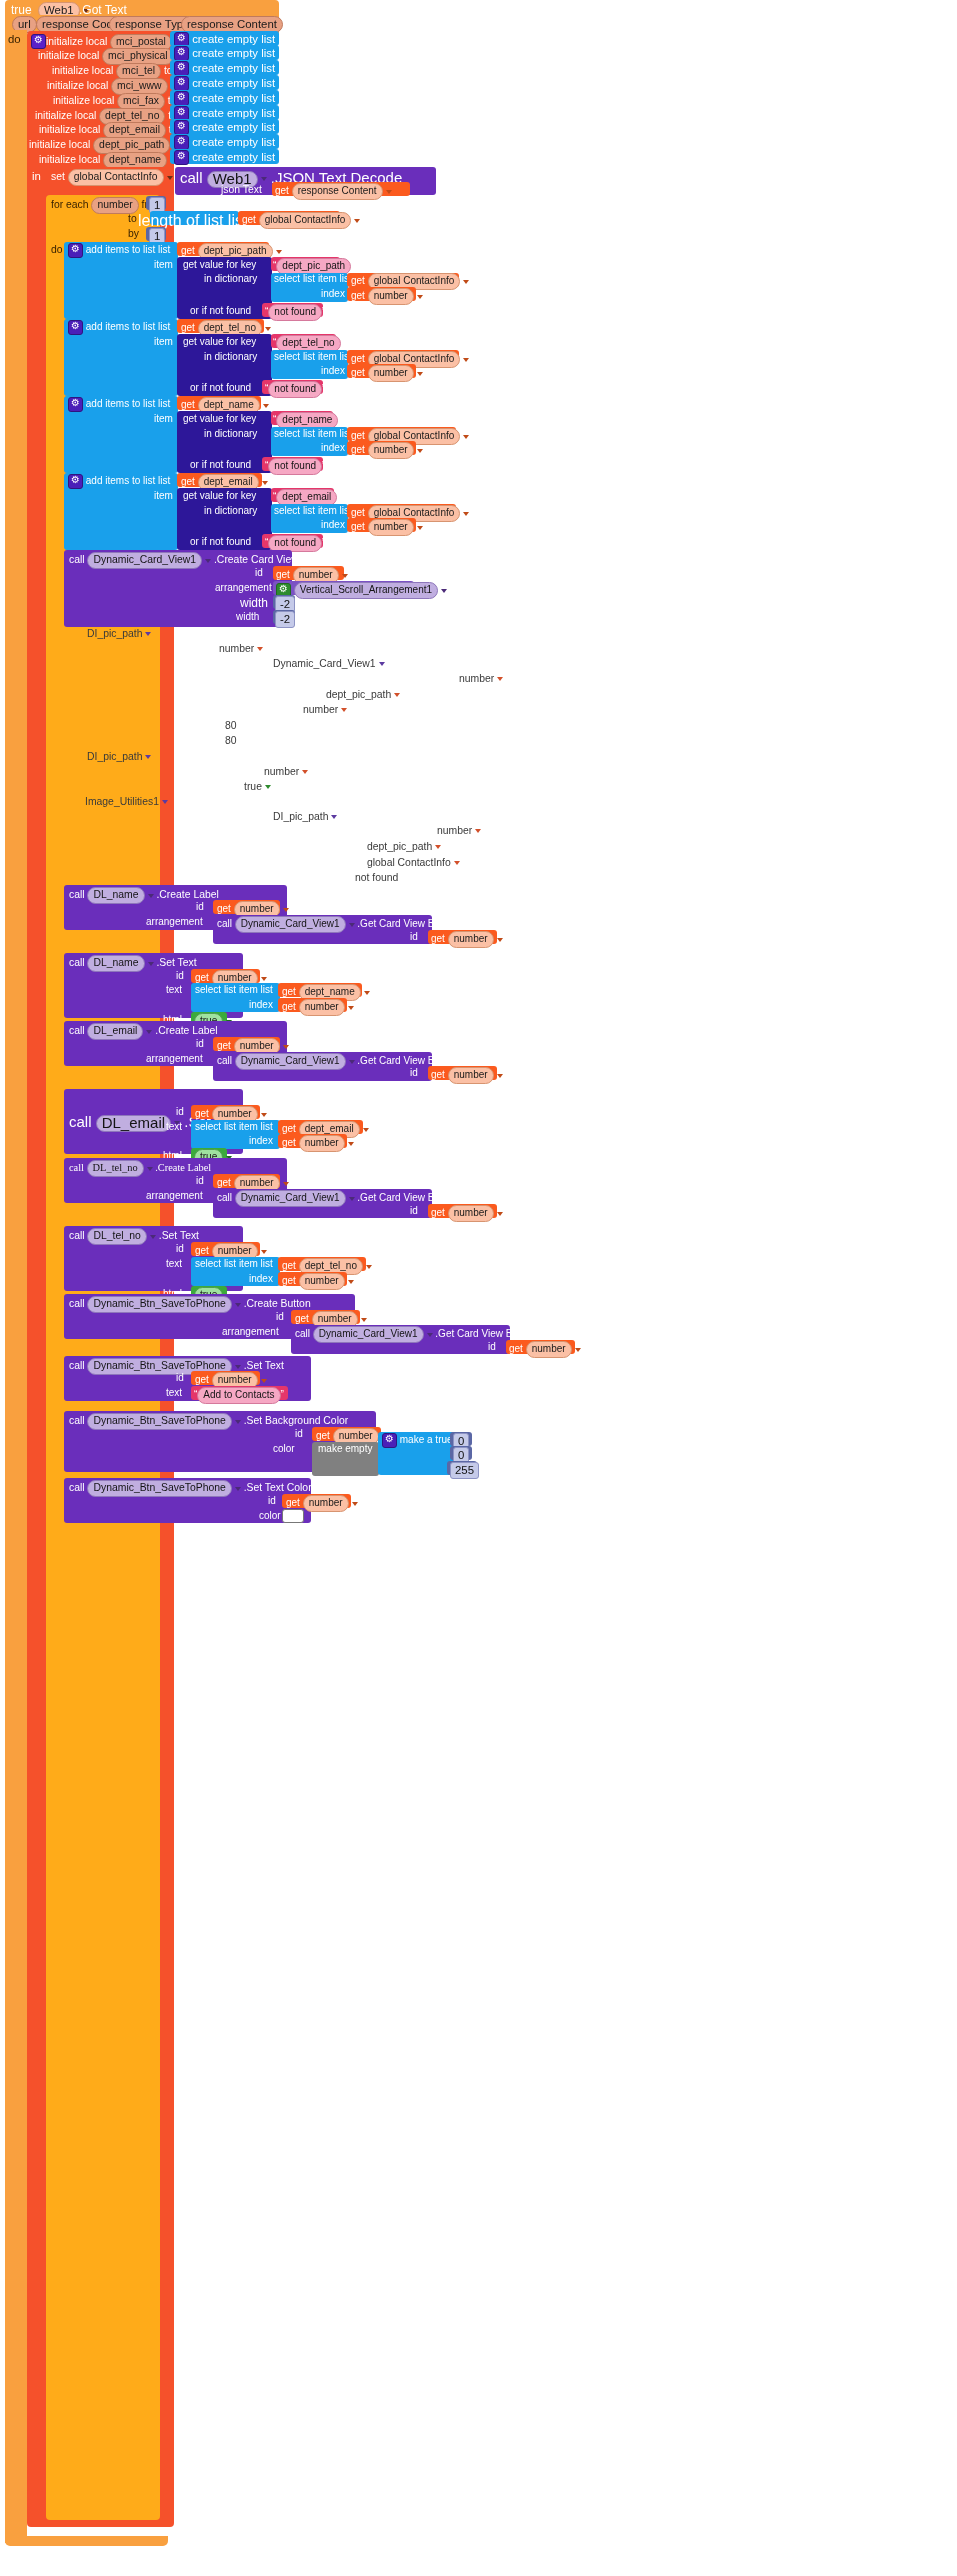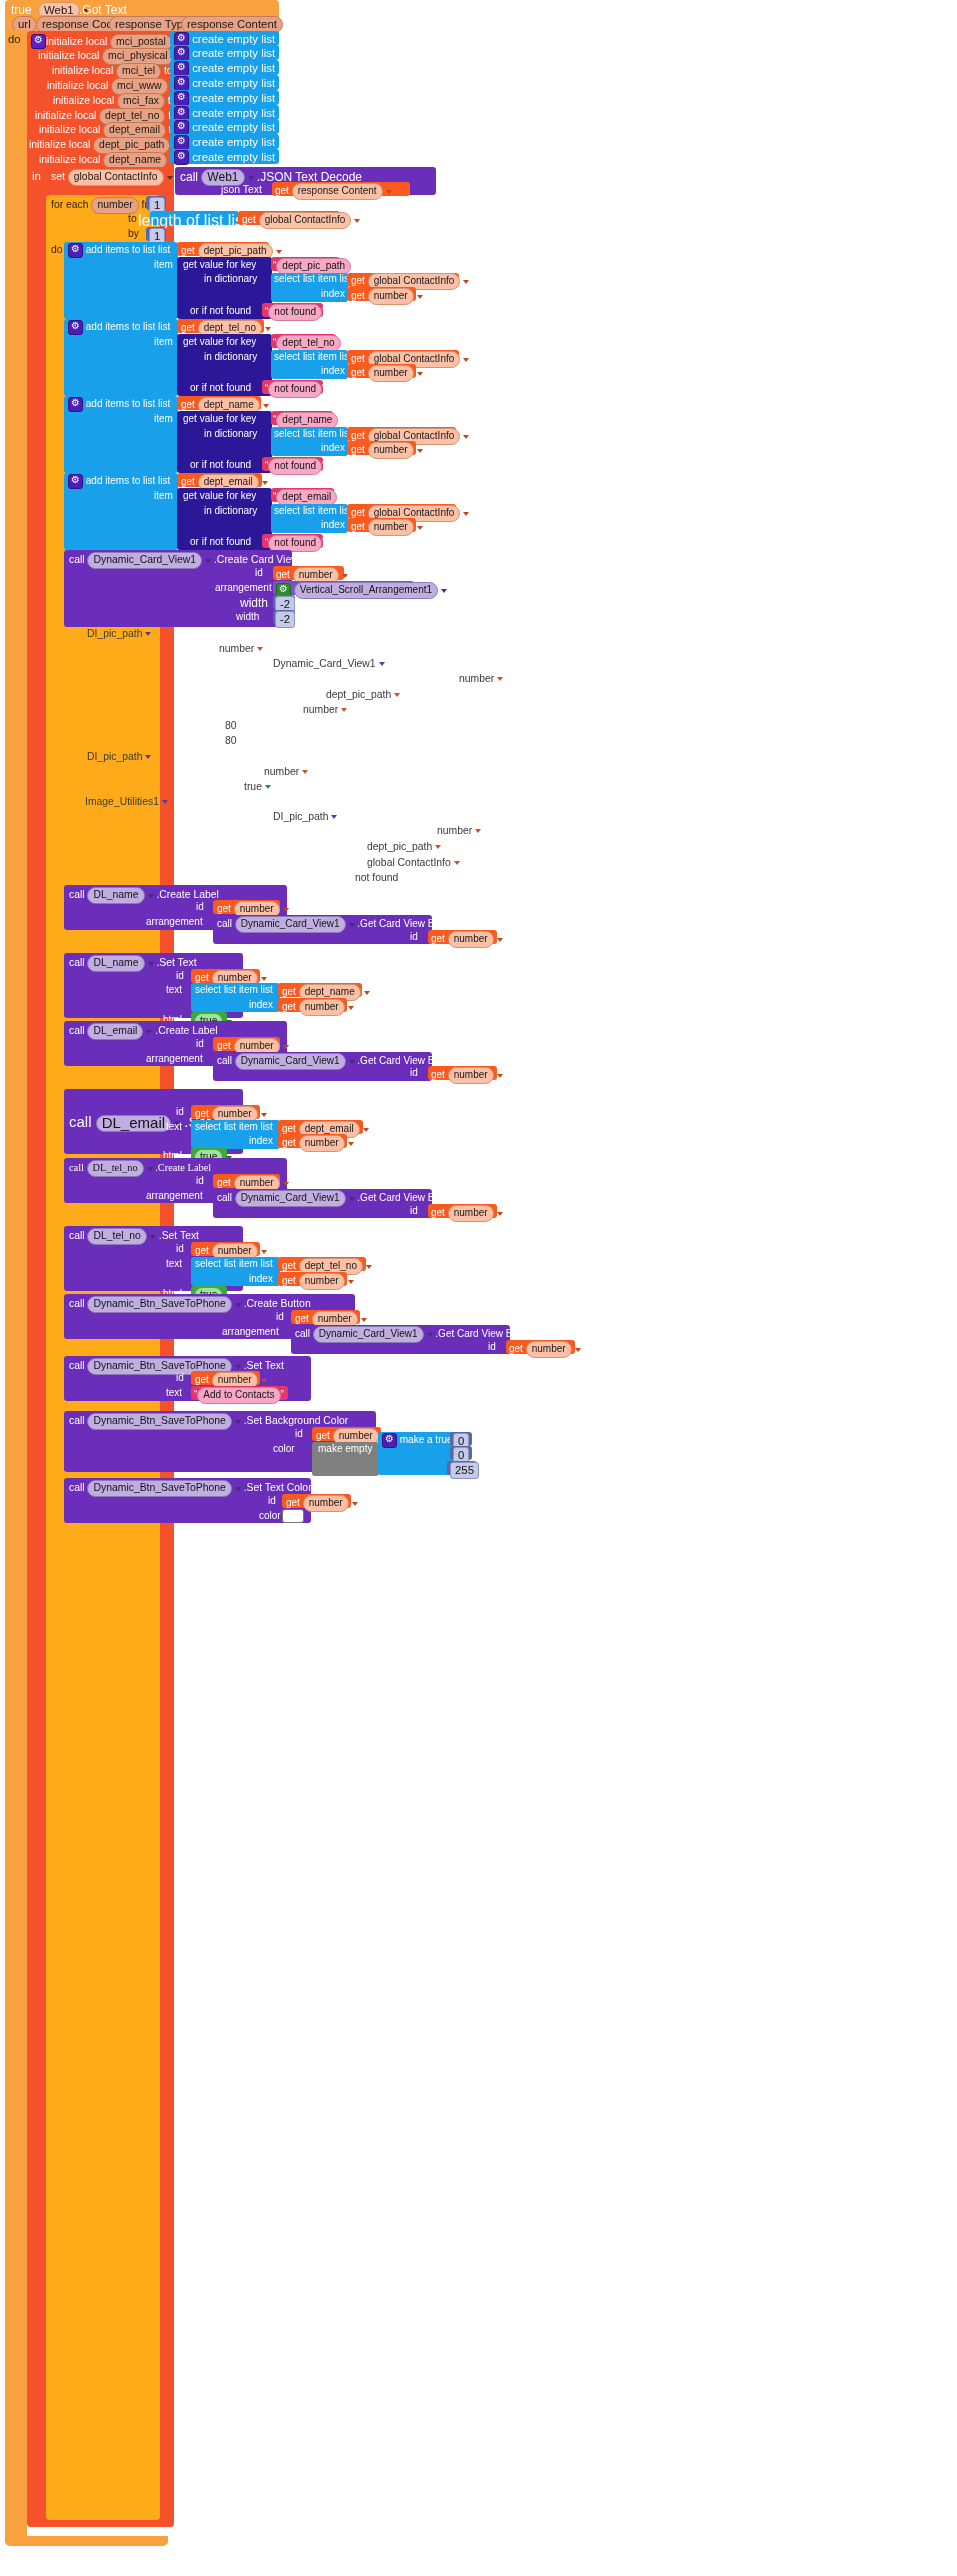--- a/index.html
+++ b/index.html
@@ -127,21 +127,21 @@
 <div class="lbl" style="left:174px;top:150px;"><span class="mut"></span> <span>create empty list</span></div>
 
 <div class="lbl dk" style="left:32px;top:170px;color:#fff;">in</div>
 <div class="blk c-var" style="left:46px;top:167px;width:128px;height:36px;border-radius:4px;"></div>
 <div class="lbl" style="left:51px;top:169px;font-size:10.4px;">
   <span>set</span>
   <span class="fld fld-lt">global ContactInfo</span><span class="tri"></span>
   <span>to</span></div>
 
 <div class="blk c-proc" style="left:175px;top:167px;width:261px;height:28px;border-radius:3px;"></div>
-<div class="lbl" style="left:180px;top:169px;font-size:12px;text-align:right;">
+<div class="lbl" style="left:180px;top:169px;font-size:15px;text-align:right;">
   <span>call</span>
   <span class="fld fld-purple">Web1</span><span class="tri tri-p"></span>
   <span>.JSON Text Decode</span></div>
 <div class="lbl" style="left:221px;top:184px;font-size:10.4px;">json Text</div>
 <div class="blk c-varget" style="left:272px;top:182px;width:138px;height:14px;border-radius:3px;"></div>
 <div class="lbl" style="left:275px;top:183px;font-size:10px;">
   <span>get</span>
   <span class="fld fld-lt">response Content</span><span class="tri tri-o"></span></div>
 
 <div class="blk c-ctrl" style="left:46px;top:195px;width:114px;height:2325px;border-radius:4px;"></div>

